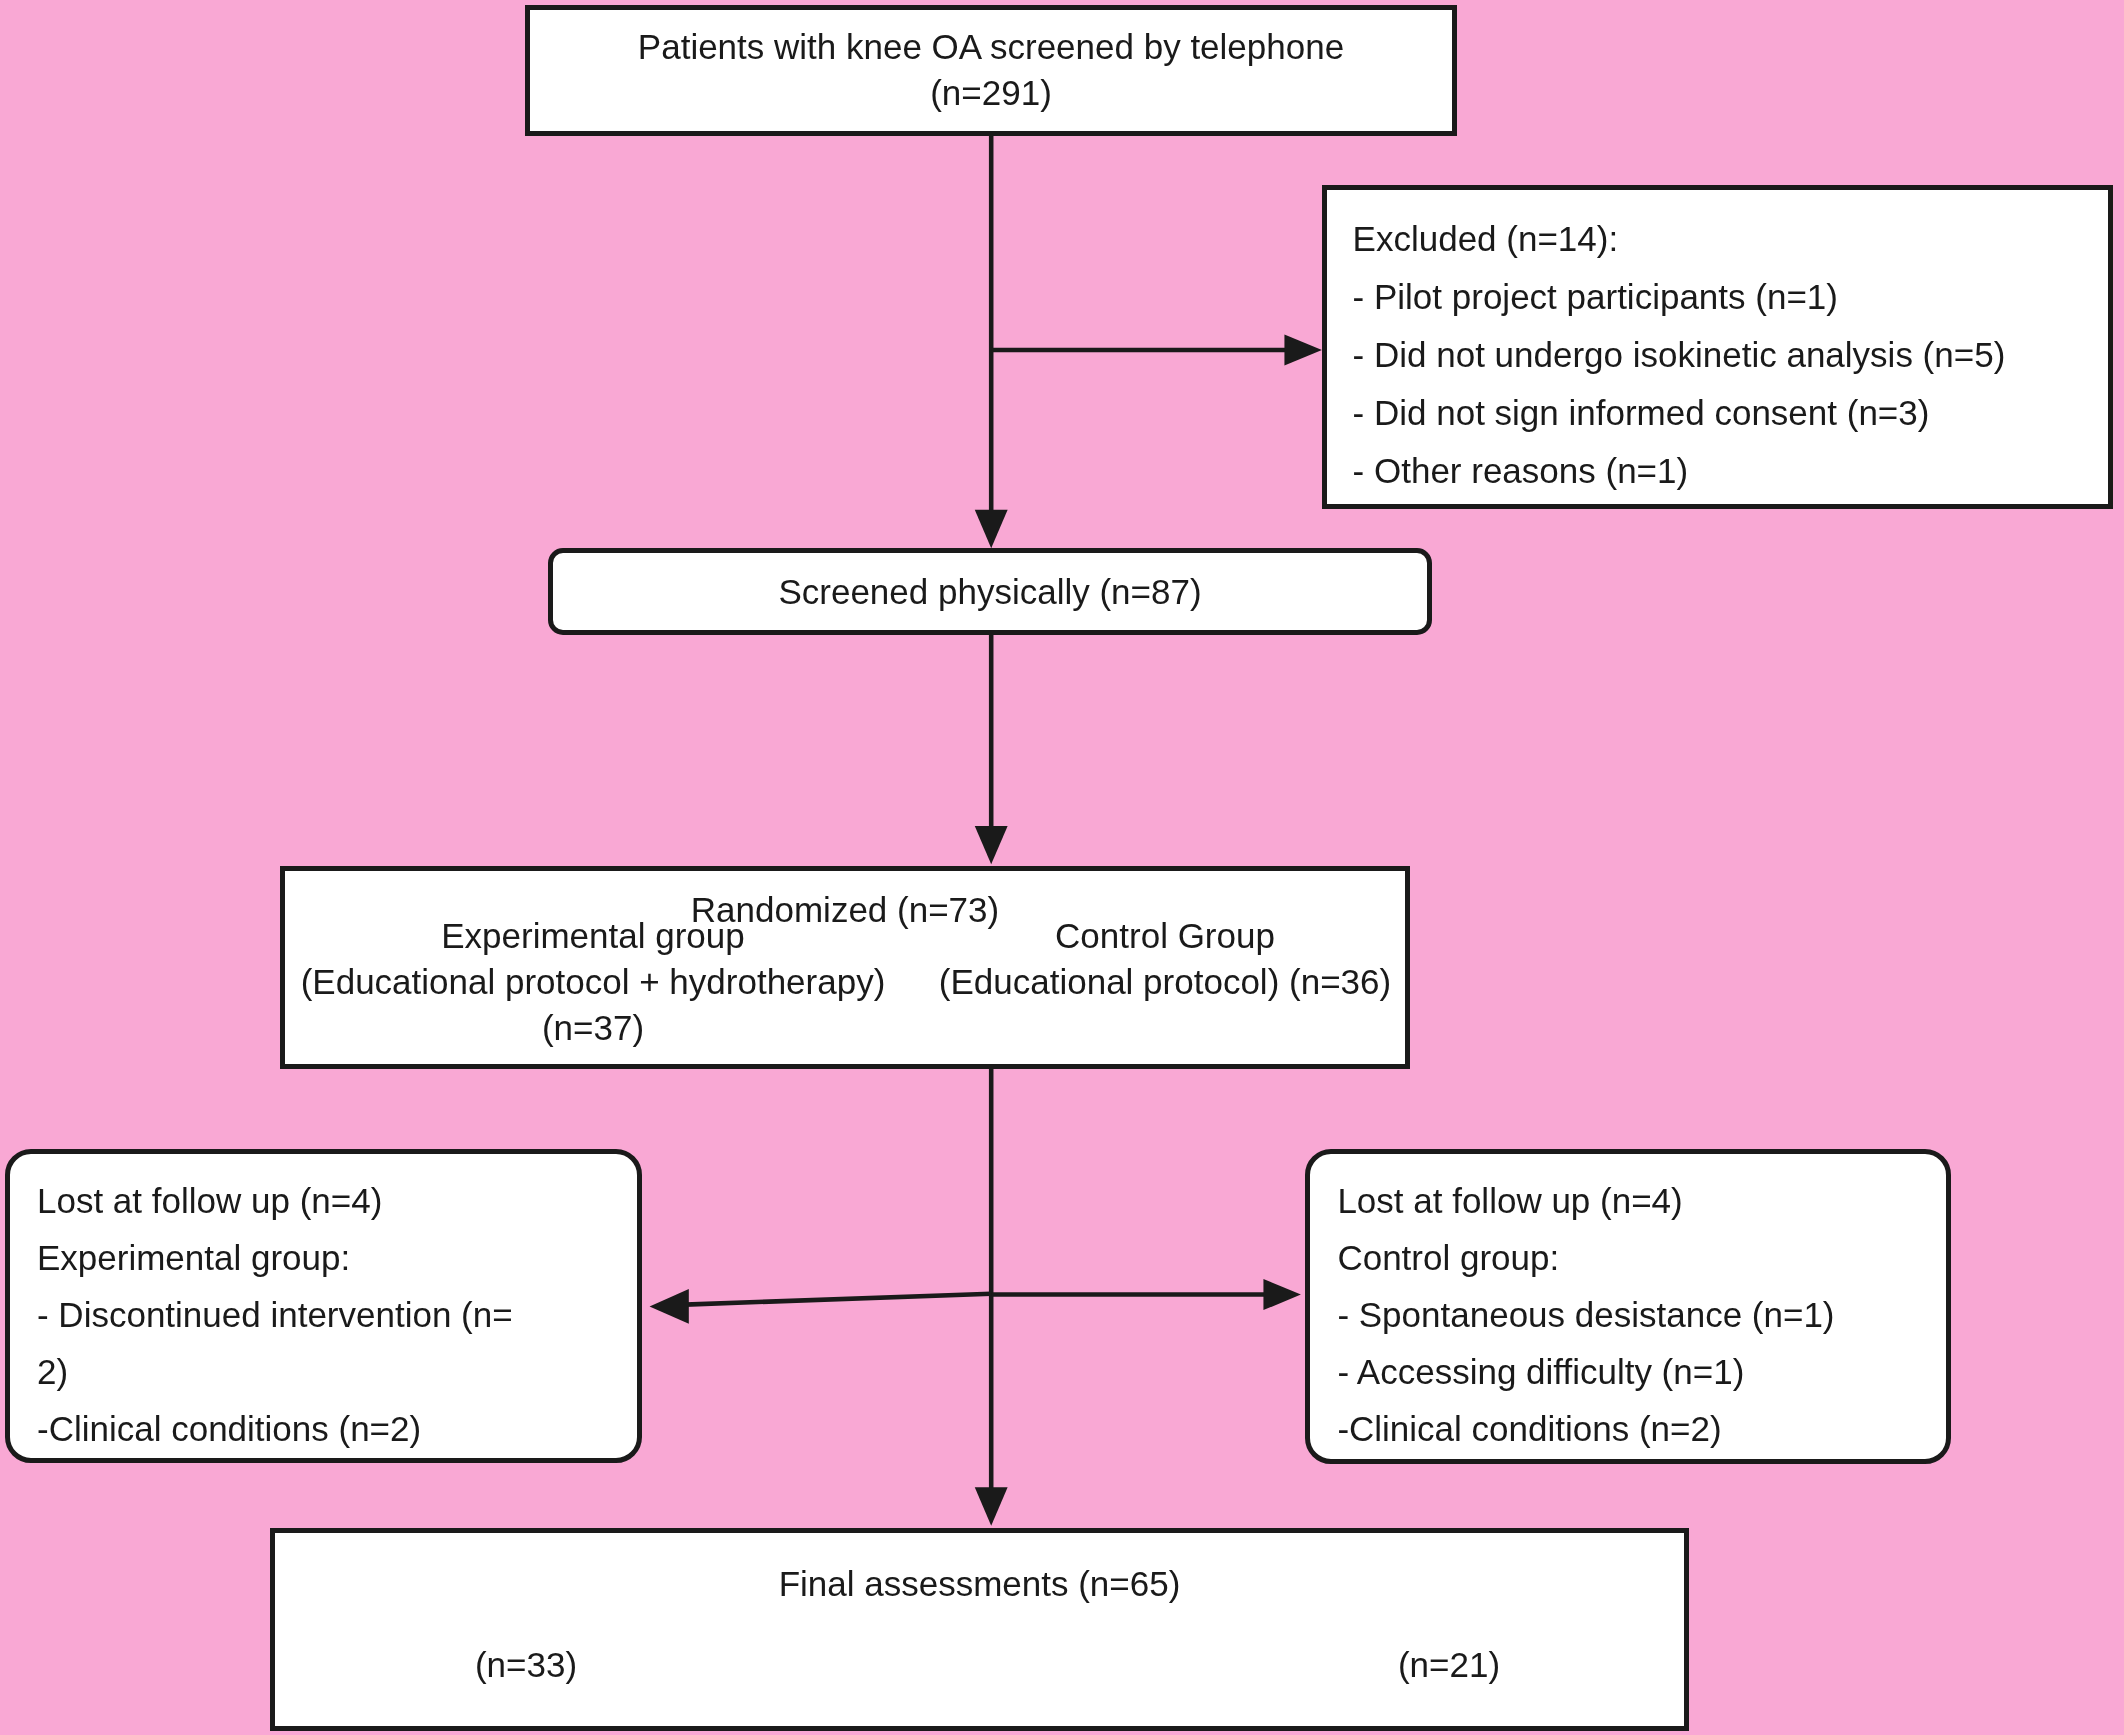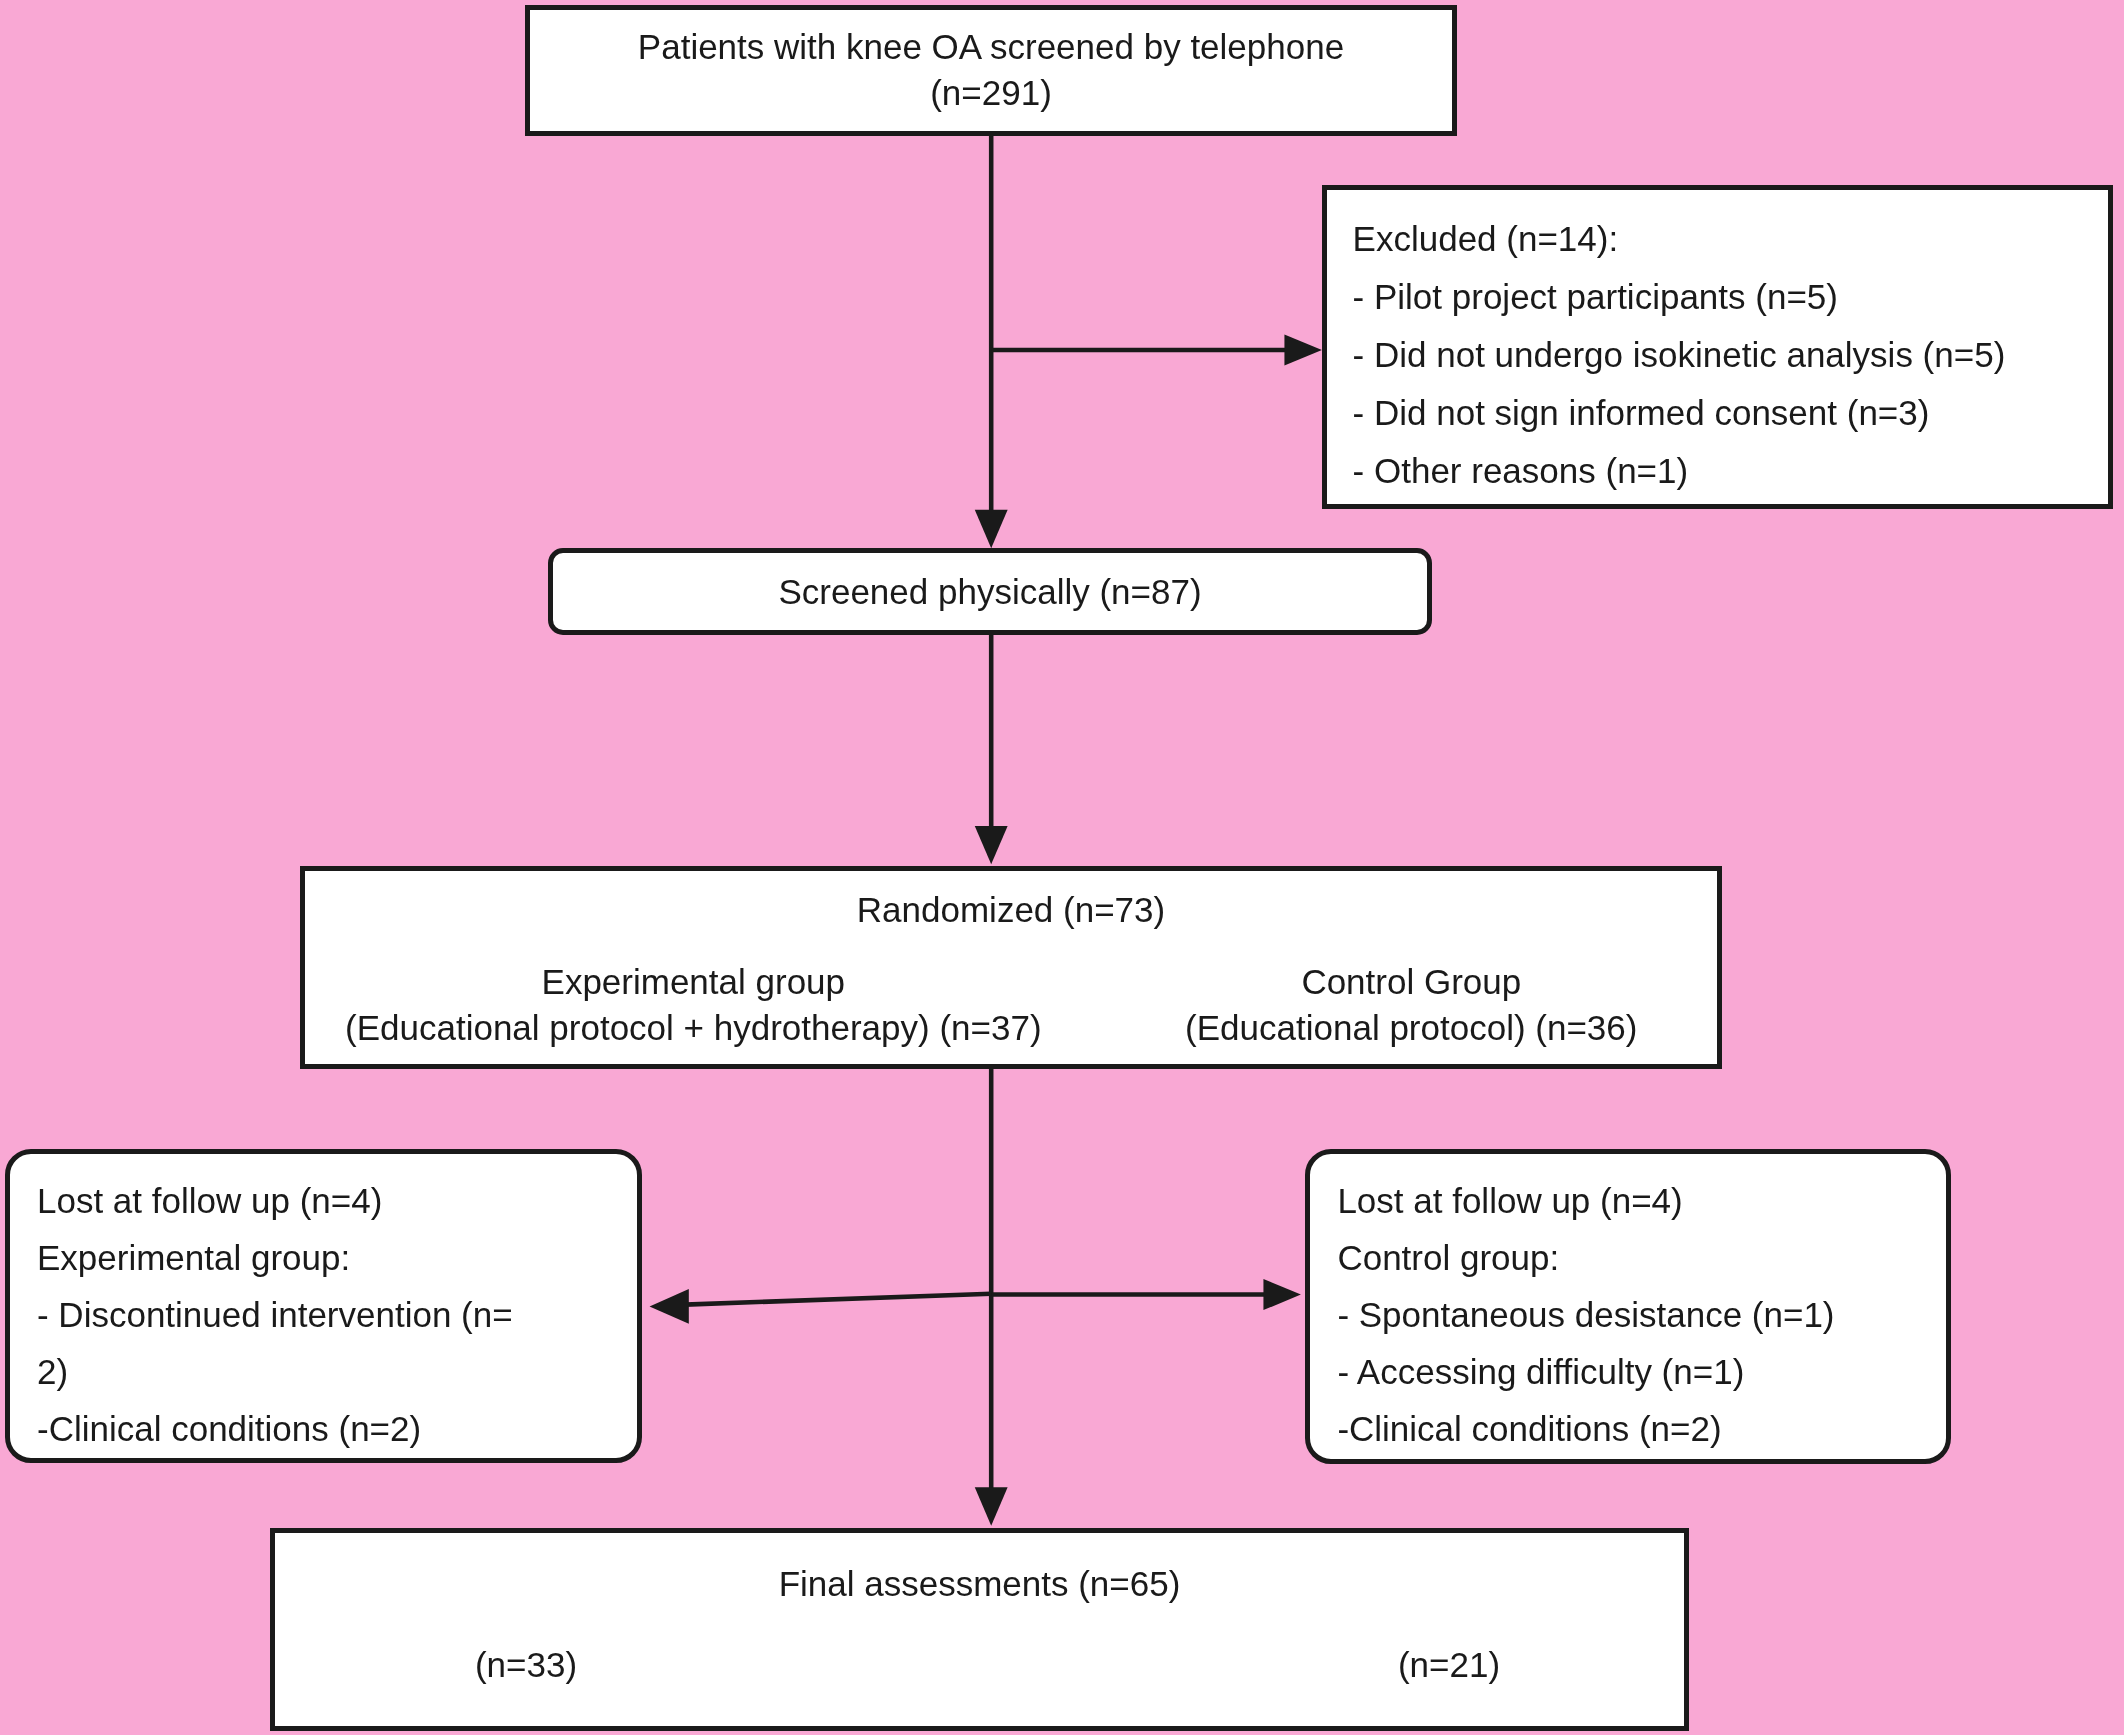--- a/index.html
+++ b/index.html
@@ -23,21 +23,21 @@
     display: flex;
     flex-direction: column;
     align-items: center;
     justify-content: center;
     text-align: center;
   }
   #telephone-box { left: 525px; top: 4.6px; width: 932px; height: 131px; line-height: 46px; }
   #excluded-box { left: 1322px; top: 185px; width: 791px; height: 324px; padding: 20px 9.1px 0 25.6px; }
   #excluded-box .line { line-height: 58px; white-space: pre; }
   #physical-box { left: 548px; top: 548px; width: 884px; height: 87px; border-radius: 15px; }
-  #randomized-box { left: 300px; top: 866px; width: 1422px; height: 203px; }
+  #randomized-box { left: 280px; top: 866px; width: 1130px; height: 203px; }
   #randomized-title { position: absolute; left: 0; top: 20px; width: 100%; text-align: center; line-height: 37px; }
   #randomized-groups { position: absolute; left: 0; bottom: 12.8px; width: 100%; display: flex; gap: 12px; }
   #randomized-groups .group-cell { text-align: center; line-height: 46px; }
   #group-cell-experimental { flex: 0 0 55%; }
   #group-cell-control { flex: 0 0 45%; }
   .lost-box { padding: 18.3px 7.3px 0 27.4px; border-radius: 26px; }
   .lost-box .line { line-height: 57px; white-space: pre; }
   #lost-left-box { left: 4.6px; top: 1149px; width: 637px; height: 314px; }
   #lost-right-box { left: 1305px; top: 1149px; width: 646px; height: 315px; }
   #final-box { left: 270px; top: 1528px; width: 1419px; height: 203px; }
@@ -73,21 +73,21 @@
     <polygon points="711,1430 754,1411 754,1449" fill="#1a1a1a"></polygon>
   </svg>
 
   <div class="box center-text" id="telephone-box">
     <div>Patients with knee OA screened by telephone</div>
     <div>(n=291)</div>
   </div>
 
   <div class="box" id="excluded-box">
     <div class="line">Excluded (n=14):</div>
-    <div class="line">- Pilot project participants (n=5)</div>
+    <div class="line">- Pilot project participants (n=1)</div>
     <div class="line">- Did not undergo isokinetic analysis (n=5)</div>
     <div class="line">- Did not sign informed consent (n=3)</div>
     <div class="line">- Other reasons (n=1)</div>
   </div>
 
   <div class="box center-text" id="physical-box">
     <div>Screened physically (n=87)</div>
   </div>
 
   <div class="box" id="randomized-box">

